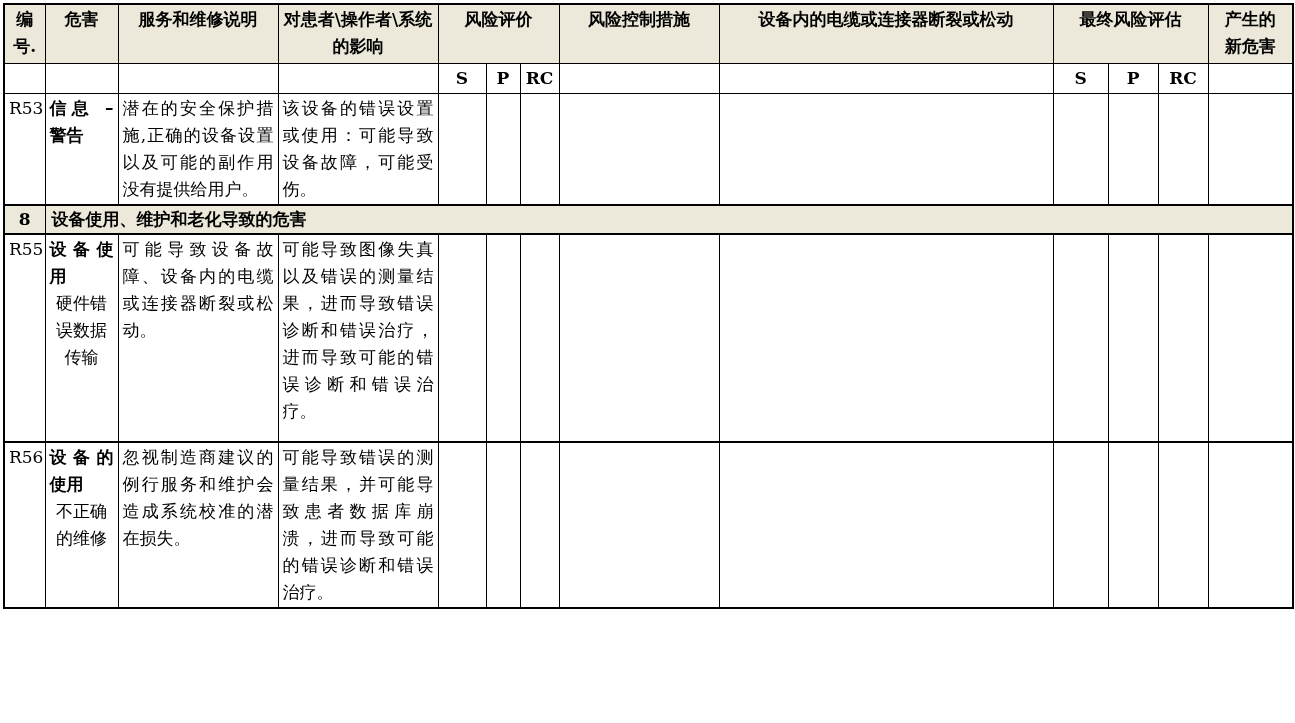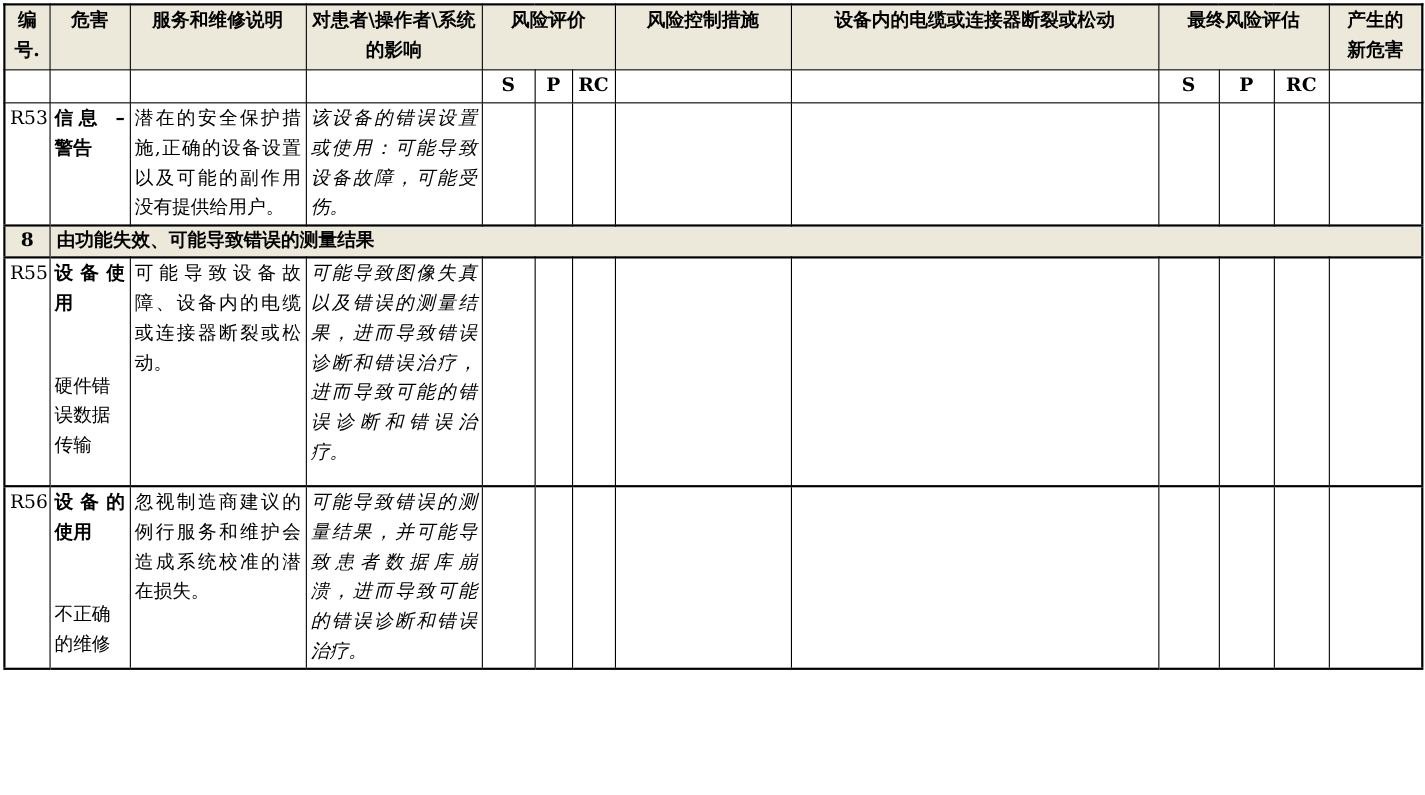--- a/index.html
+++ b/index.html
@@ -72,34 +72,33 @@
     vertical-align: middle;
     padding: 0 1px;
   }
   td.hazard { padding: 0 4px; }
   .hz-title {
     font-weight: bold;
     text-align: justify;
     text-justify: inter-character;
   }
   .hz-sub {
+    text-align: center;
     white-space: pre-line;
-    margin-top: 48px;
   }
   td.cause {
     padding: 0 5px;
     text-align: justify;
     text-justify: inter-character;
   }
   td.impact {
     padding: 0 2px;
     text-align: justify;
     text-justify: inter-character;
     white-space: pre-line;
-    font-style: italic;
   }
   tr.sec td.secnum {
     background: #ece9da;
     font-weight: bold;
     text-align: center;
     vertical-align: middle;
     line-height: 25px;
   }
   tr.sec td.sectitle {
     background: #ece9da;
@@ -176,21 +175,21 @@
       <td></td>
       <td></td>
       <td></td>
       <td></td>
       <td class="last"></td>
     </tr>
 
 
     <tr class="sec">
       <td class="secnum first">8</td>
-      <td class="sectitle last" colspan="12">由功能失效、可能导致错误的测量结果</td>
+      <td class="sectitle last" colspan="12">设备使用、维护和老化导致的危害</td>
     </tr>
 
     <tr class="r55">
       <td class="id first">R55</td>
       <td class="hazard">
         <div class="hz-title">设备使用</div>
         <div class="hz-sub">硬件错误数据传输</div>
       </td>
       <td class="cause">可能导致设备故障、设备内的电缆或连接器断裂或松动。</td>
       <td class="impact">可能导致图像失真以及错误的测量结果，进而导致错误诊断和错误治疗，进而导致可能的错误诊断和错误治疗。</td>

